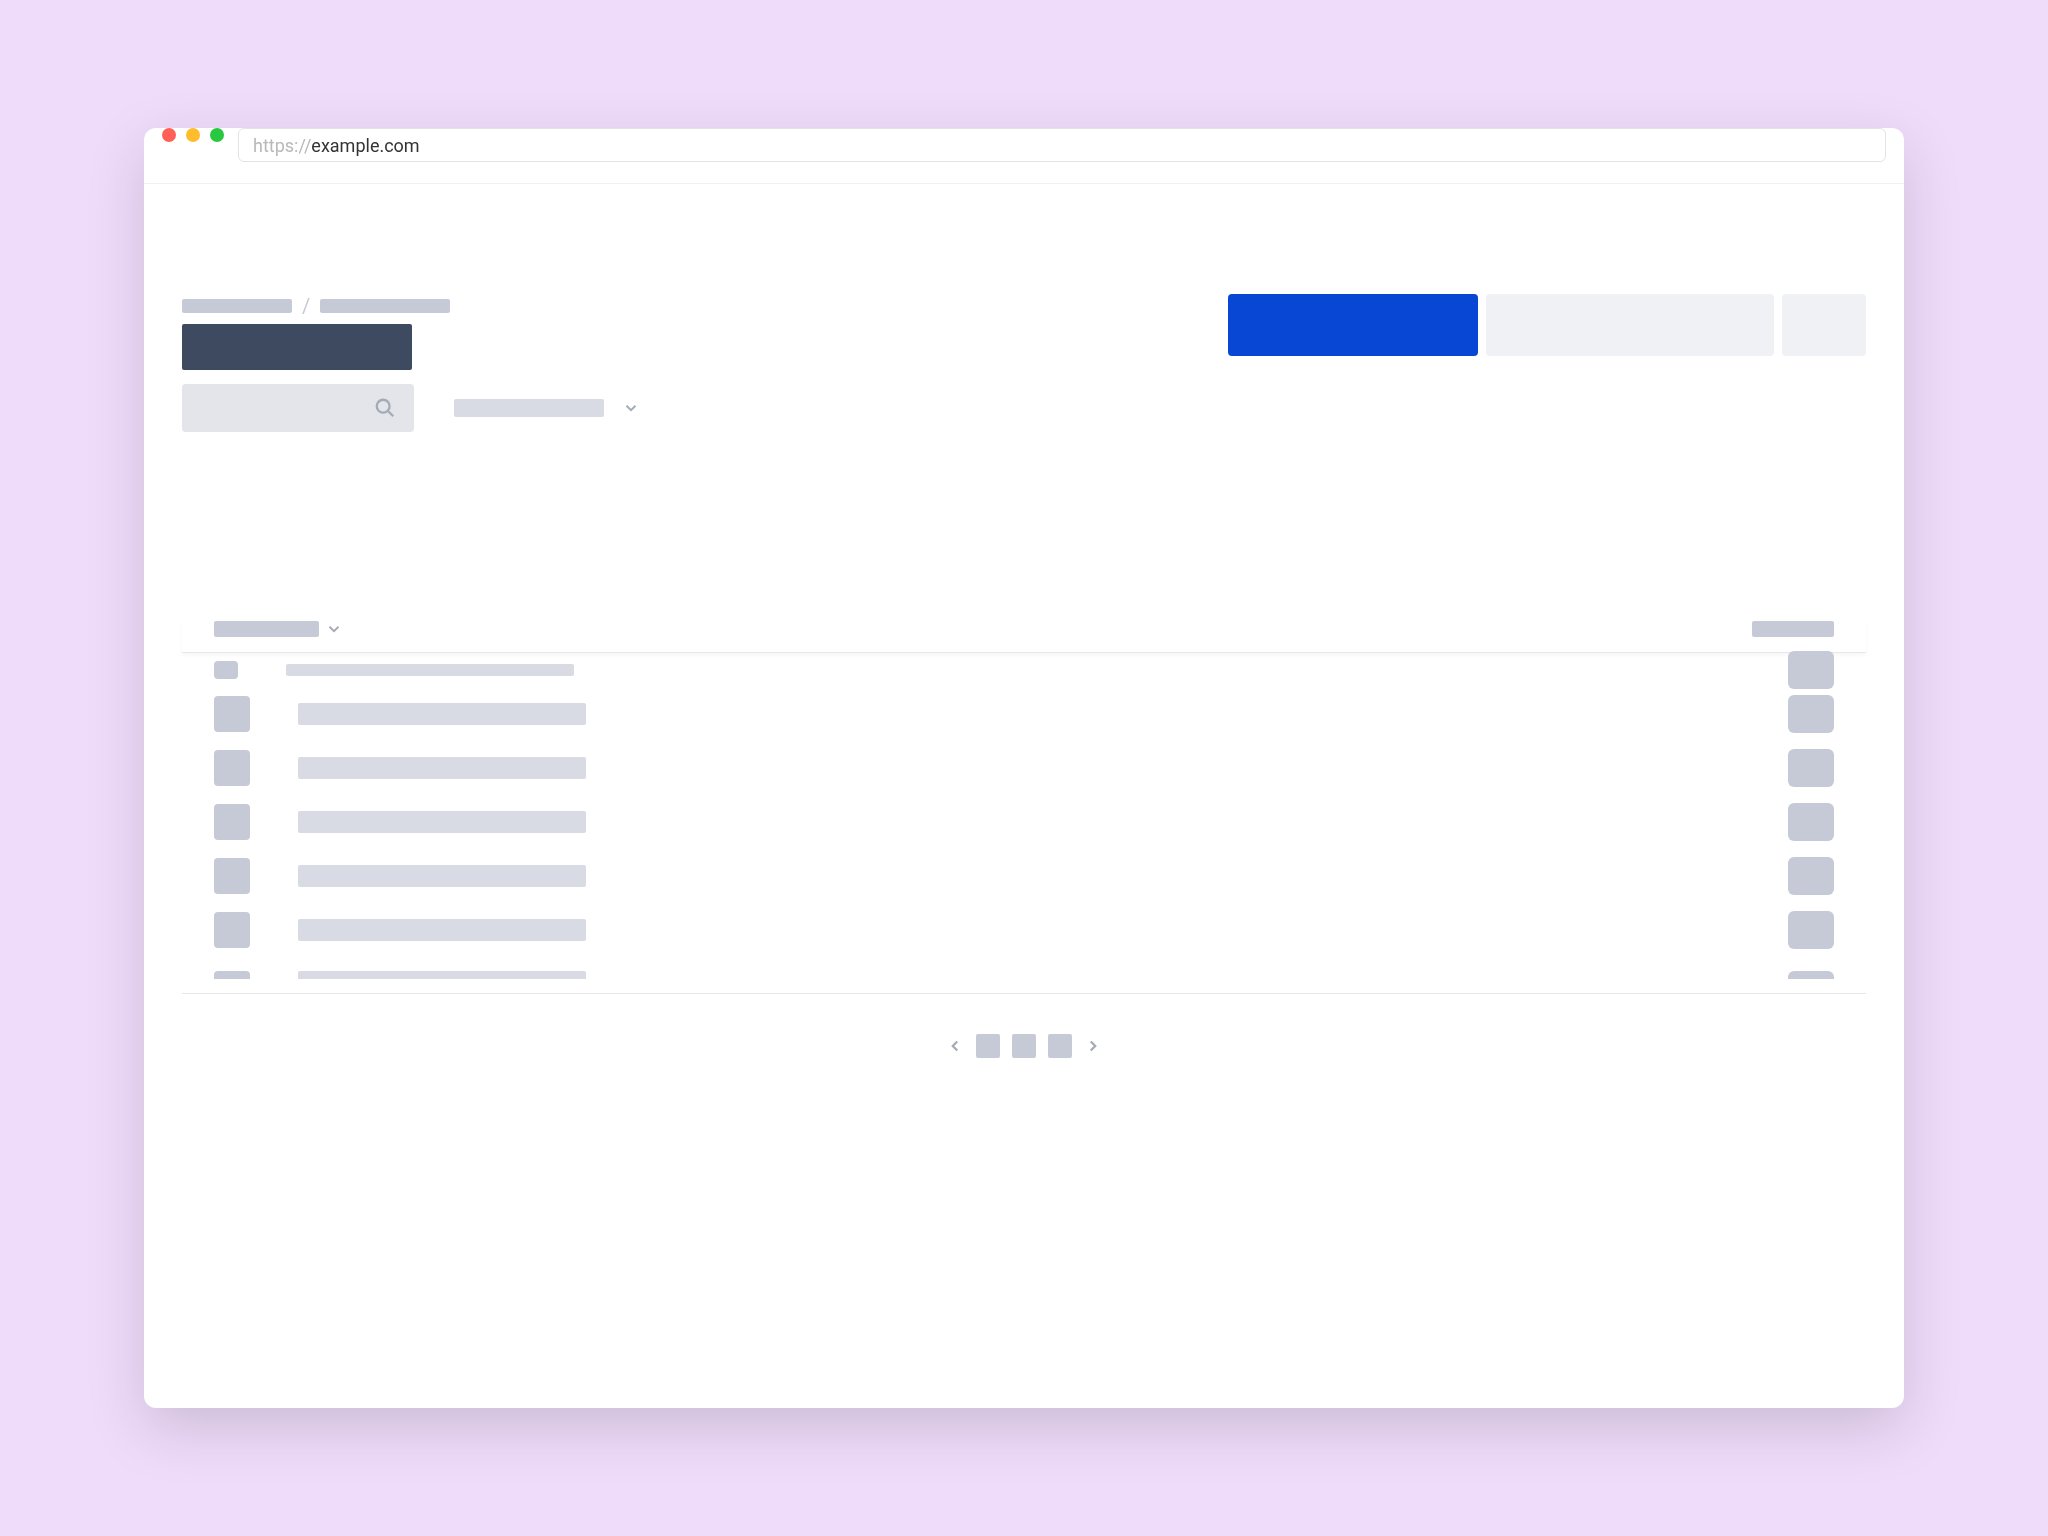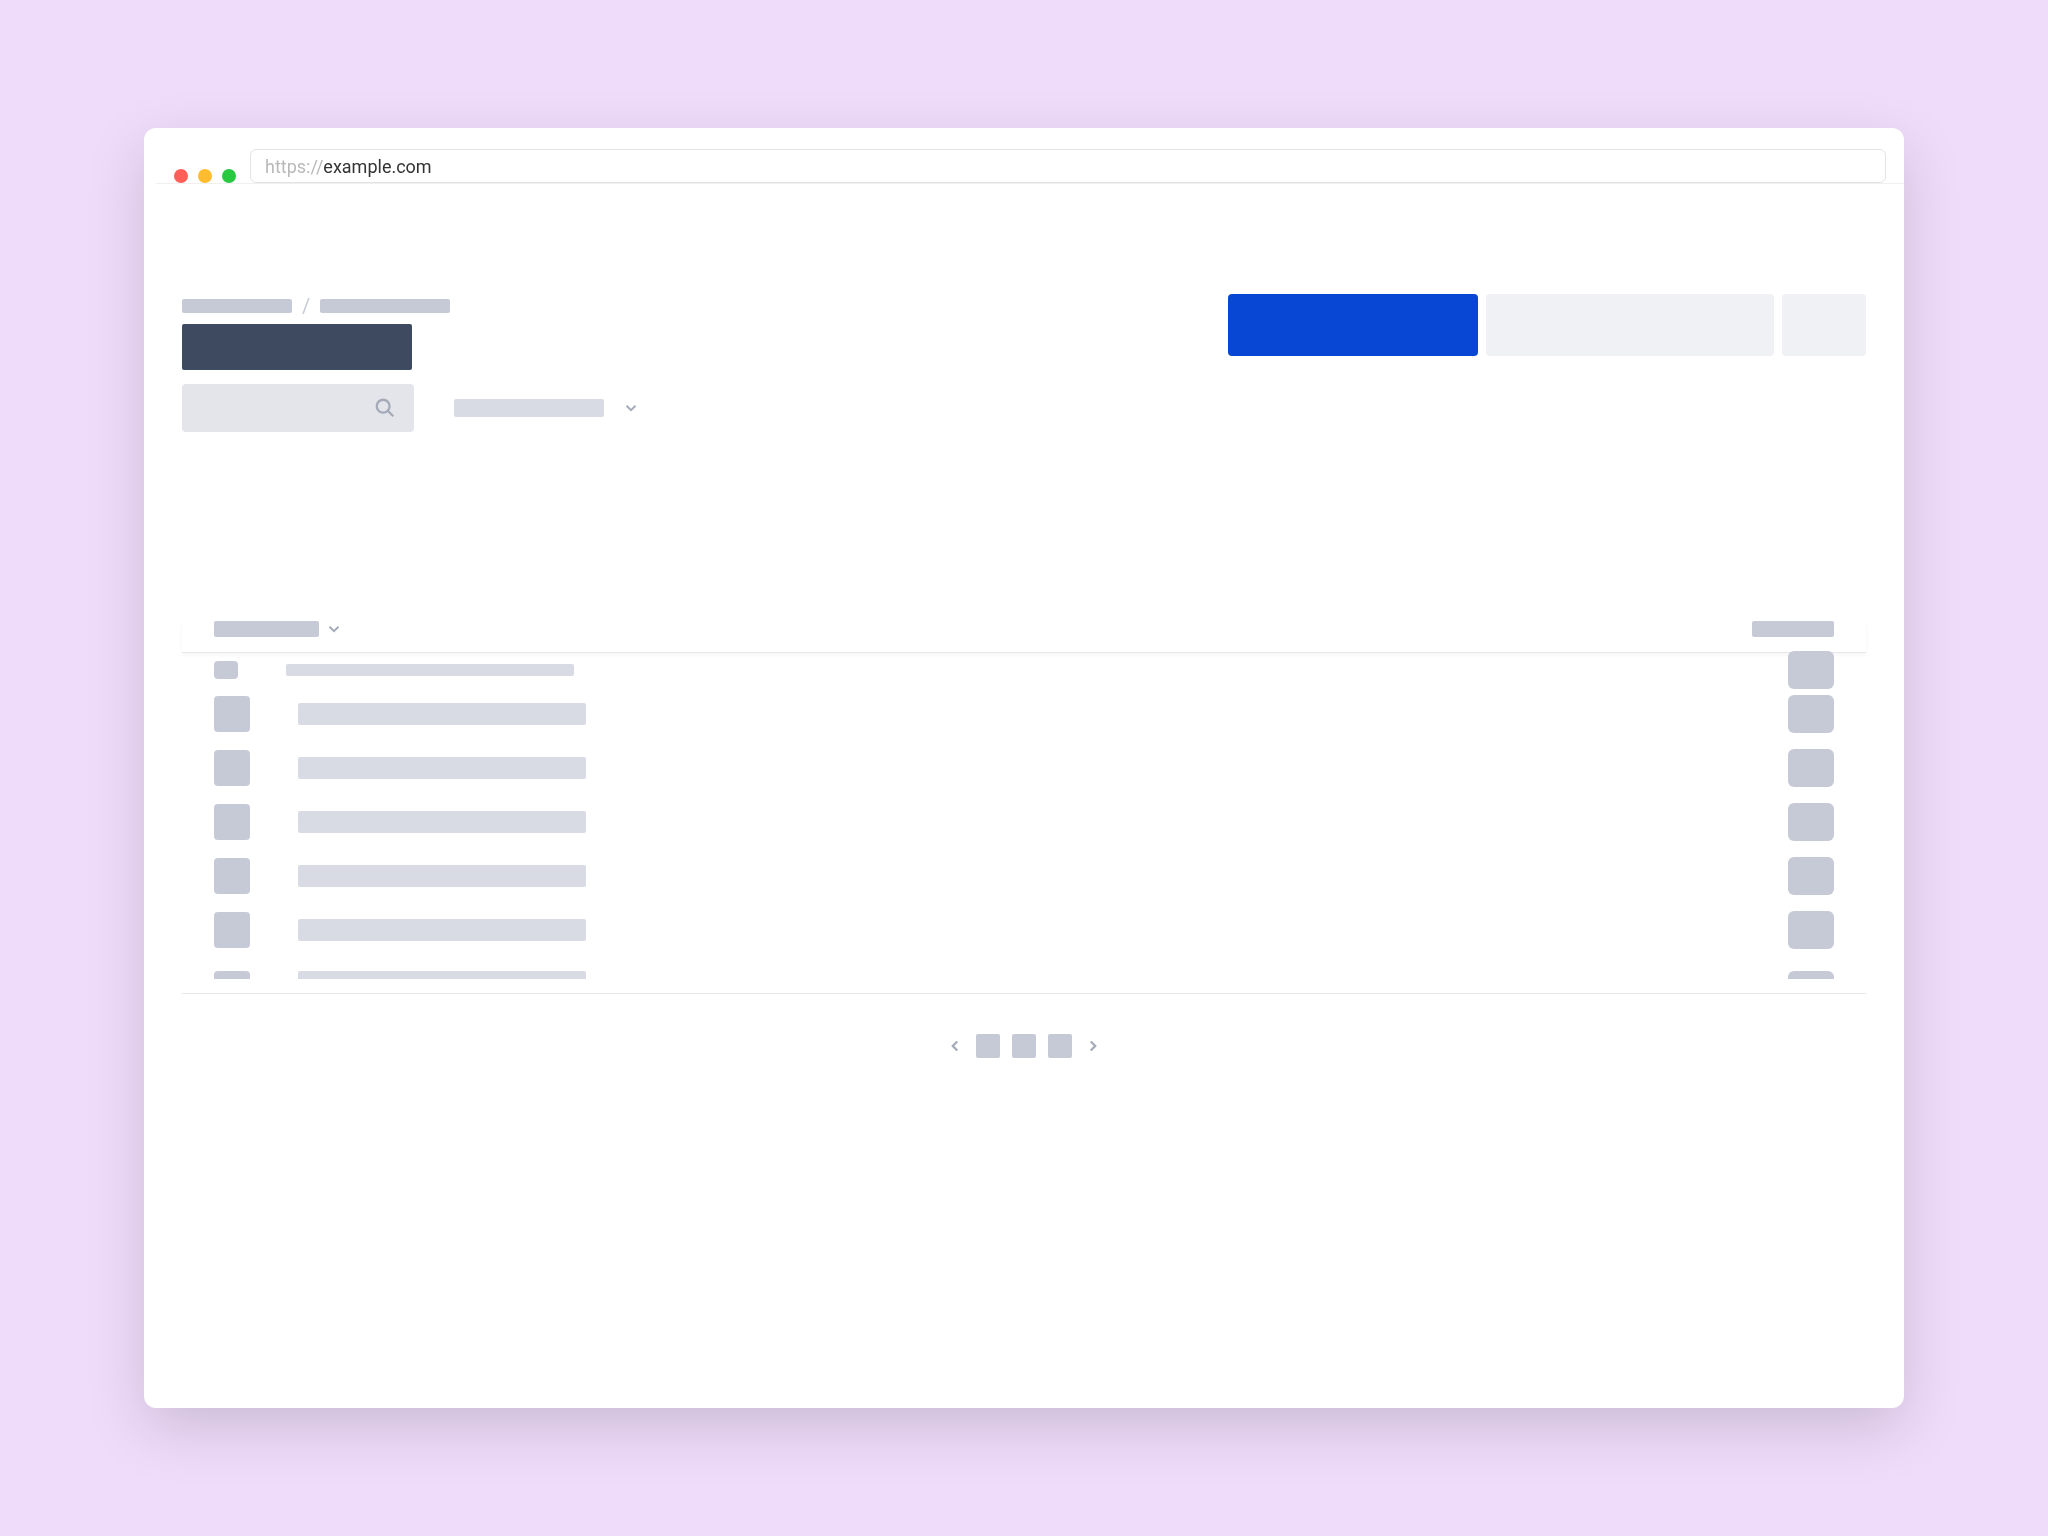--- a/index.html
+++ b/index.html
@@ -18,25 +18,24 @@
     background: #ffffff;
     border-radius: 12px;
     box-shadow: 0 20px 60px rgba(0,0,0,0.15);
     overflow: hidden;
     display: flex;
     flex-direction: column;
   }
   .browser-chrome {
     height: 56px;
     display: flex;
-    align-items: flex-end;
+    align-items: flex-start;
     padding: 0 18px;
     gap: 14px;
     border-bottom: 1px solid #f0f0f0;
-    margin-left: 12px;
   }
   .traffic-lights {
     display: flex;
     gap: 10px;
   }
   .traffic-light {
     width: 14px;
     height: 14px;
     border-radius: 50%;
   }

